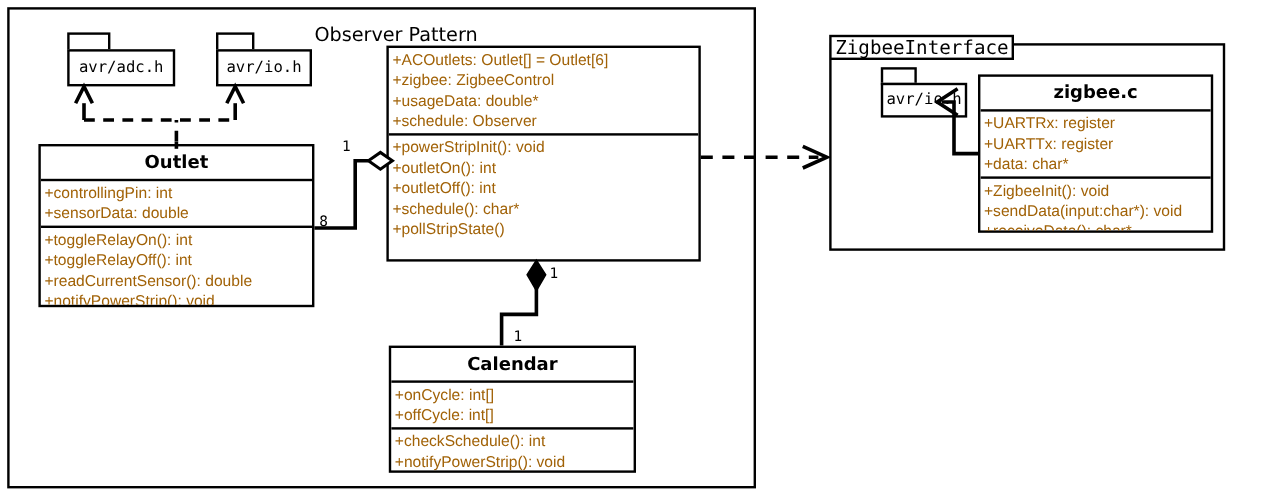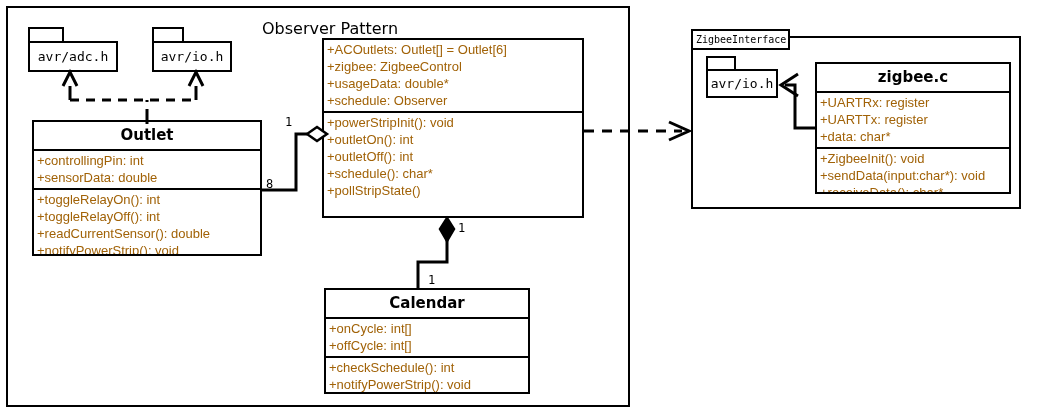--- a/index.html
+++ b/index.html
@@ -29,30 +29,31 @@
     border: 2px solid #000;
     box-sizing: border-box;
     background: #fff;
   }
   .pkg-tab {
     position: absolute;
     border: 2px solid #000;
     box-sizing: border-box;
     background: #fff;
     font-family: "DejaVu Sans Mono", monospace;
-    font-size: 10px;
+    font-size: 16px;
     line-height: 16px;
     padding: 1px 2px 0 3px;
     white-space: nowrap;
     color: #000;
   }
 
   
   .folder {
     position: absolute;
+    margin-left: 28px;
   }
   .folder .tab {
     position: absolute;
     left: 0;
     top: 0;
     border: 2px solid #000;
     box-sizing: border-box;
     background: #fff;
   }
   .folder .body {

